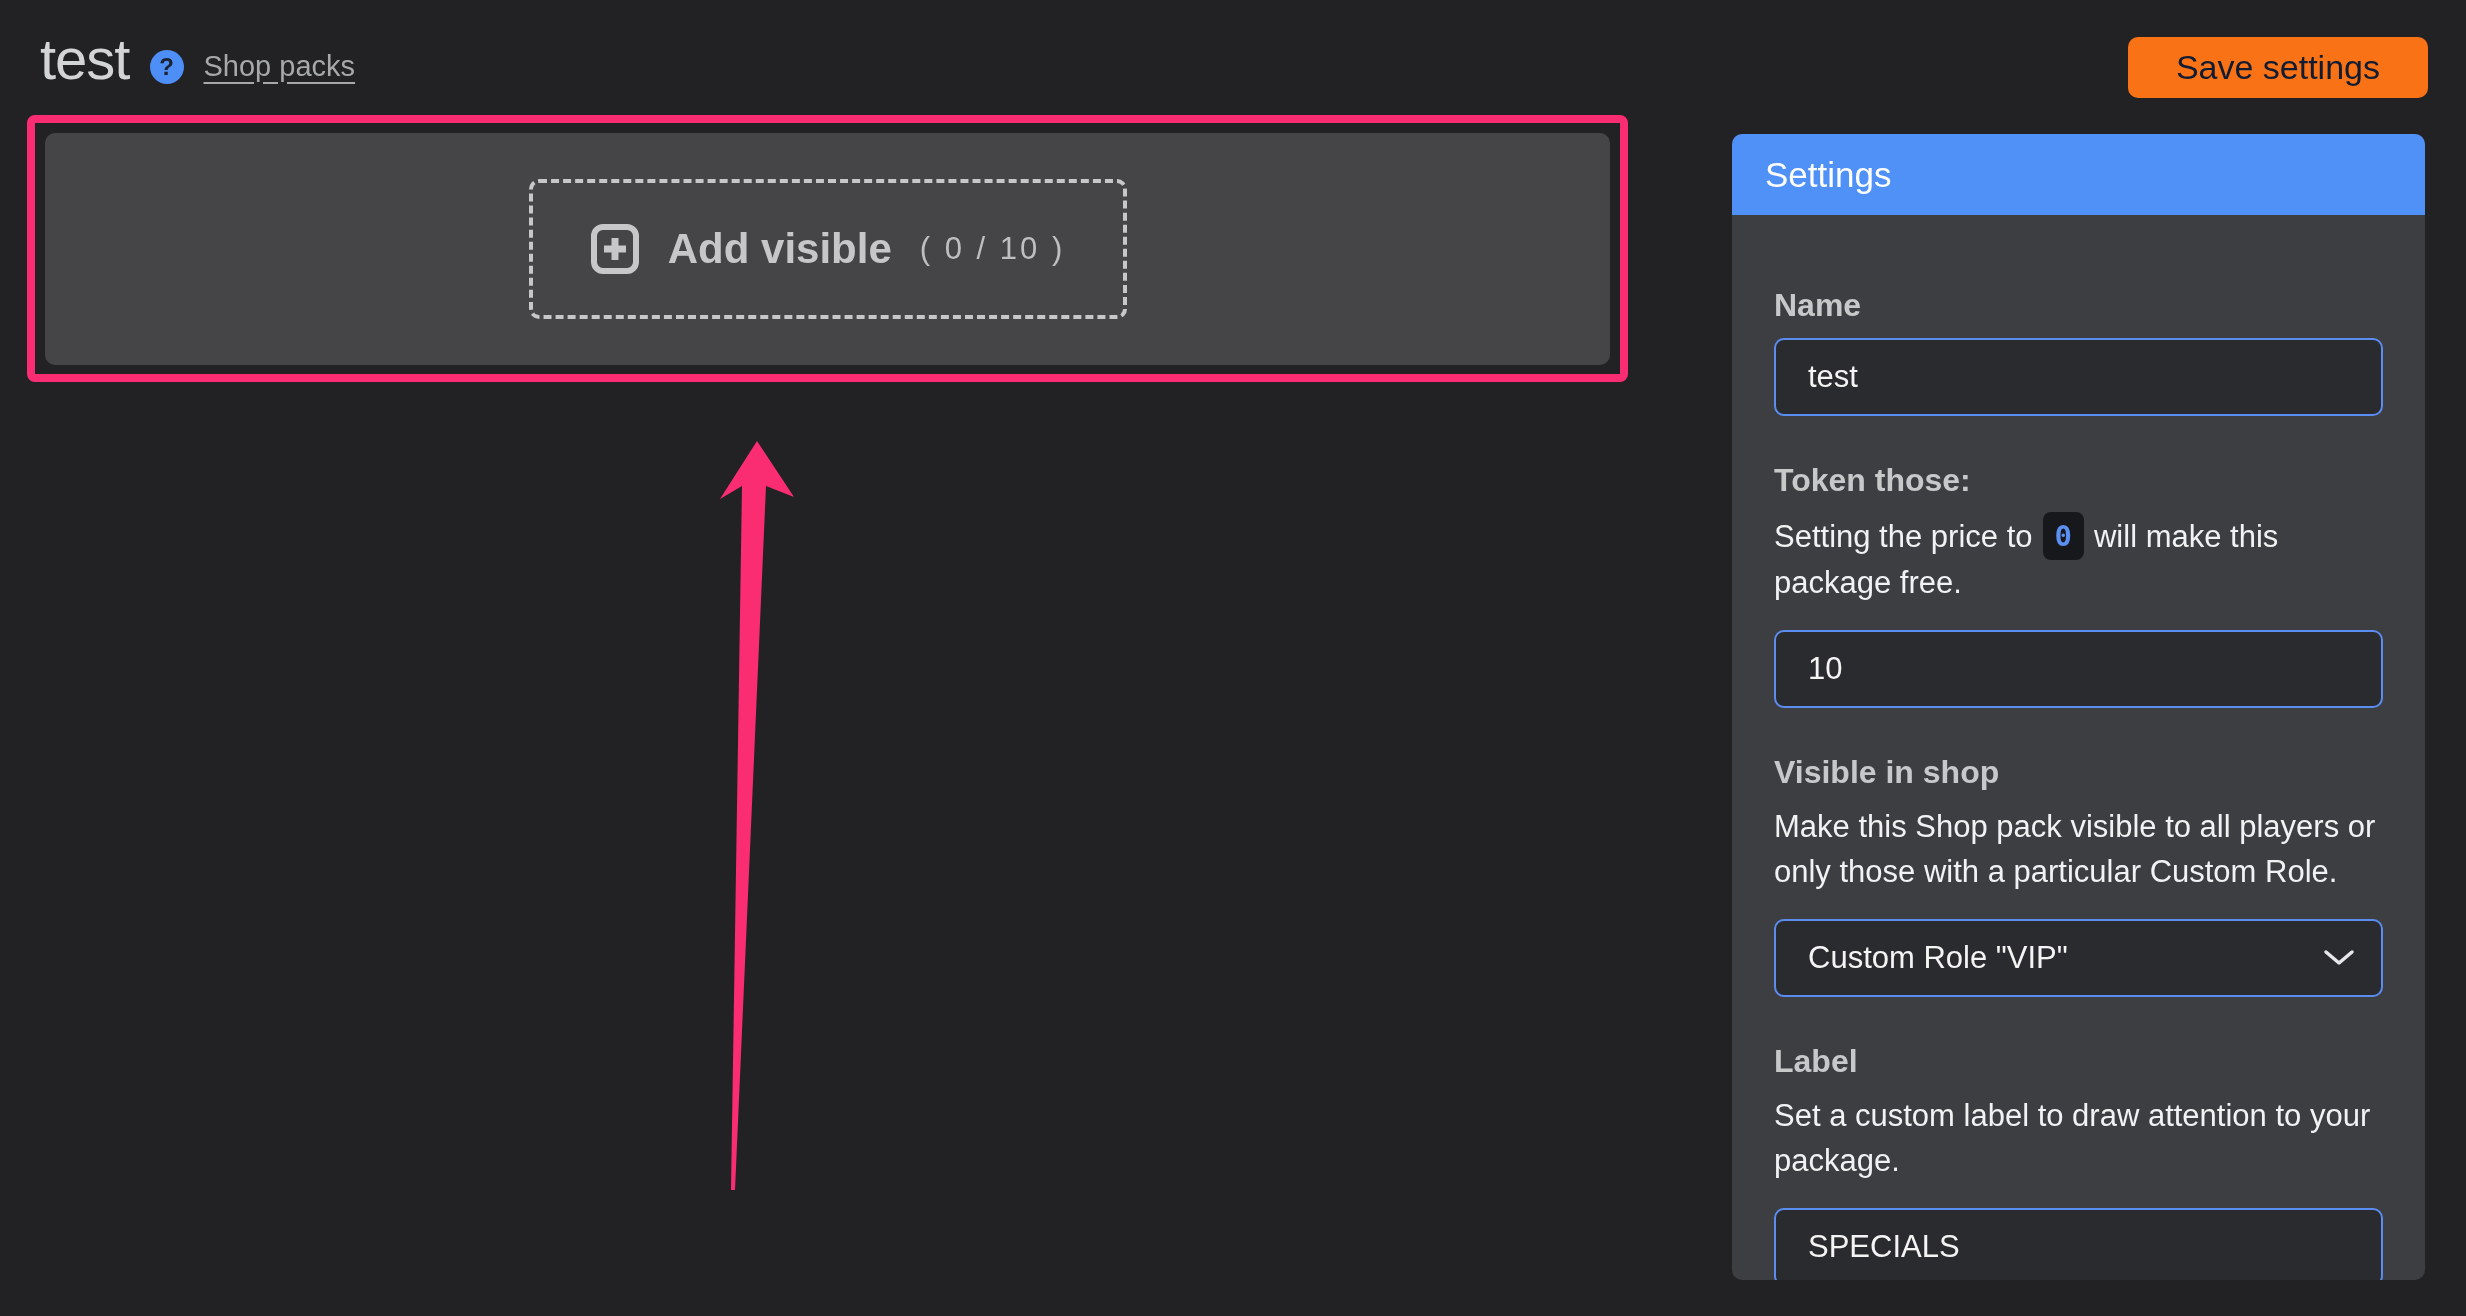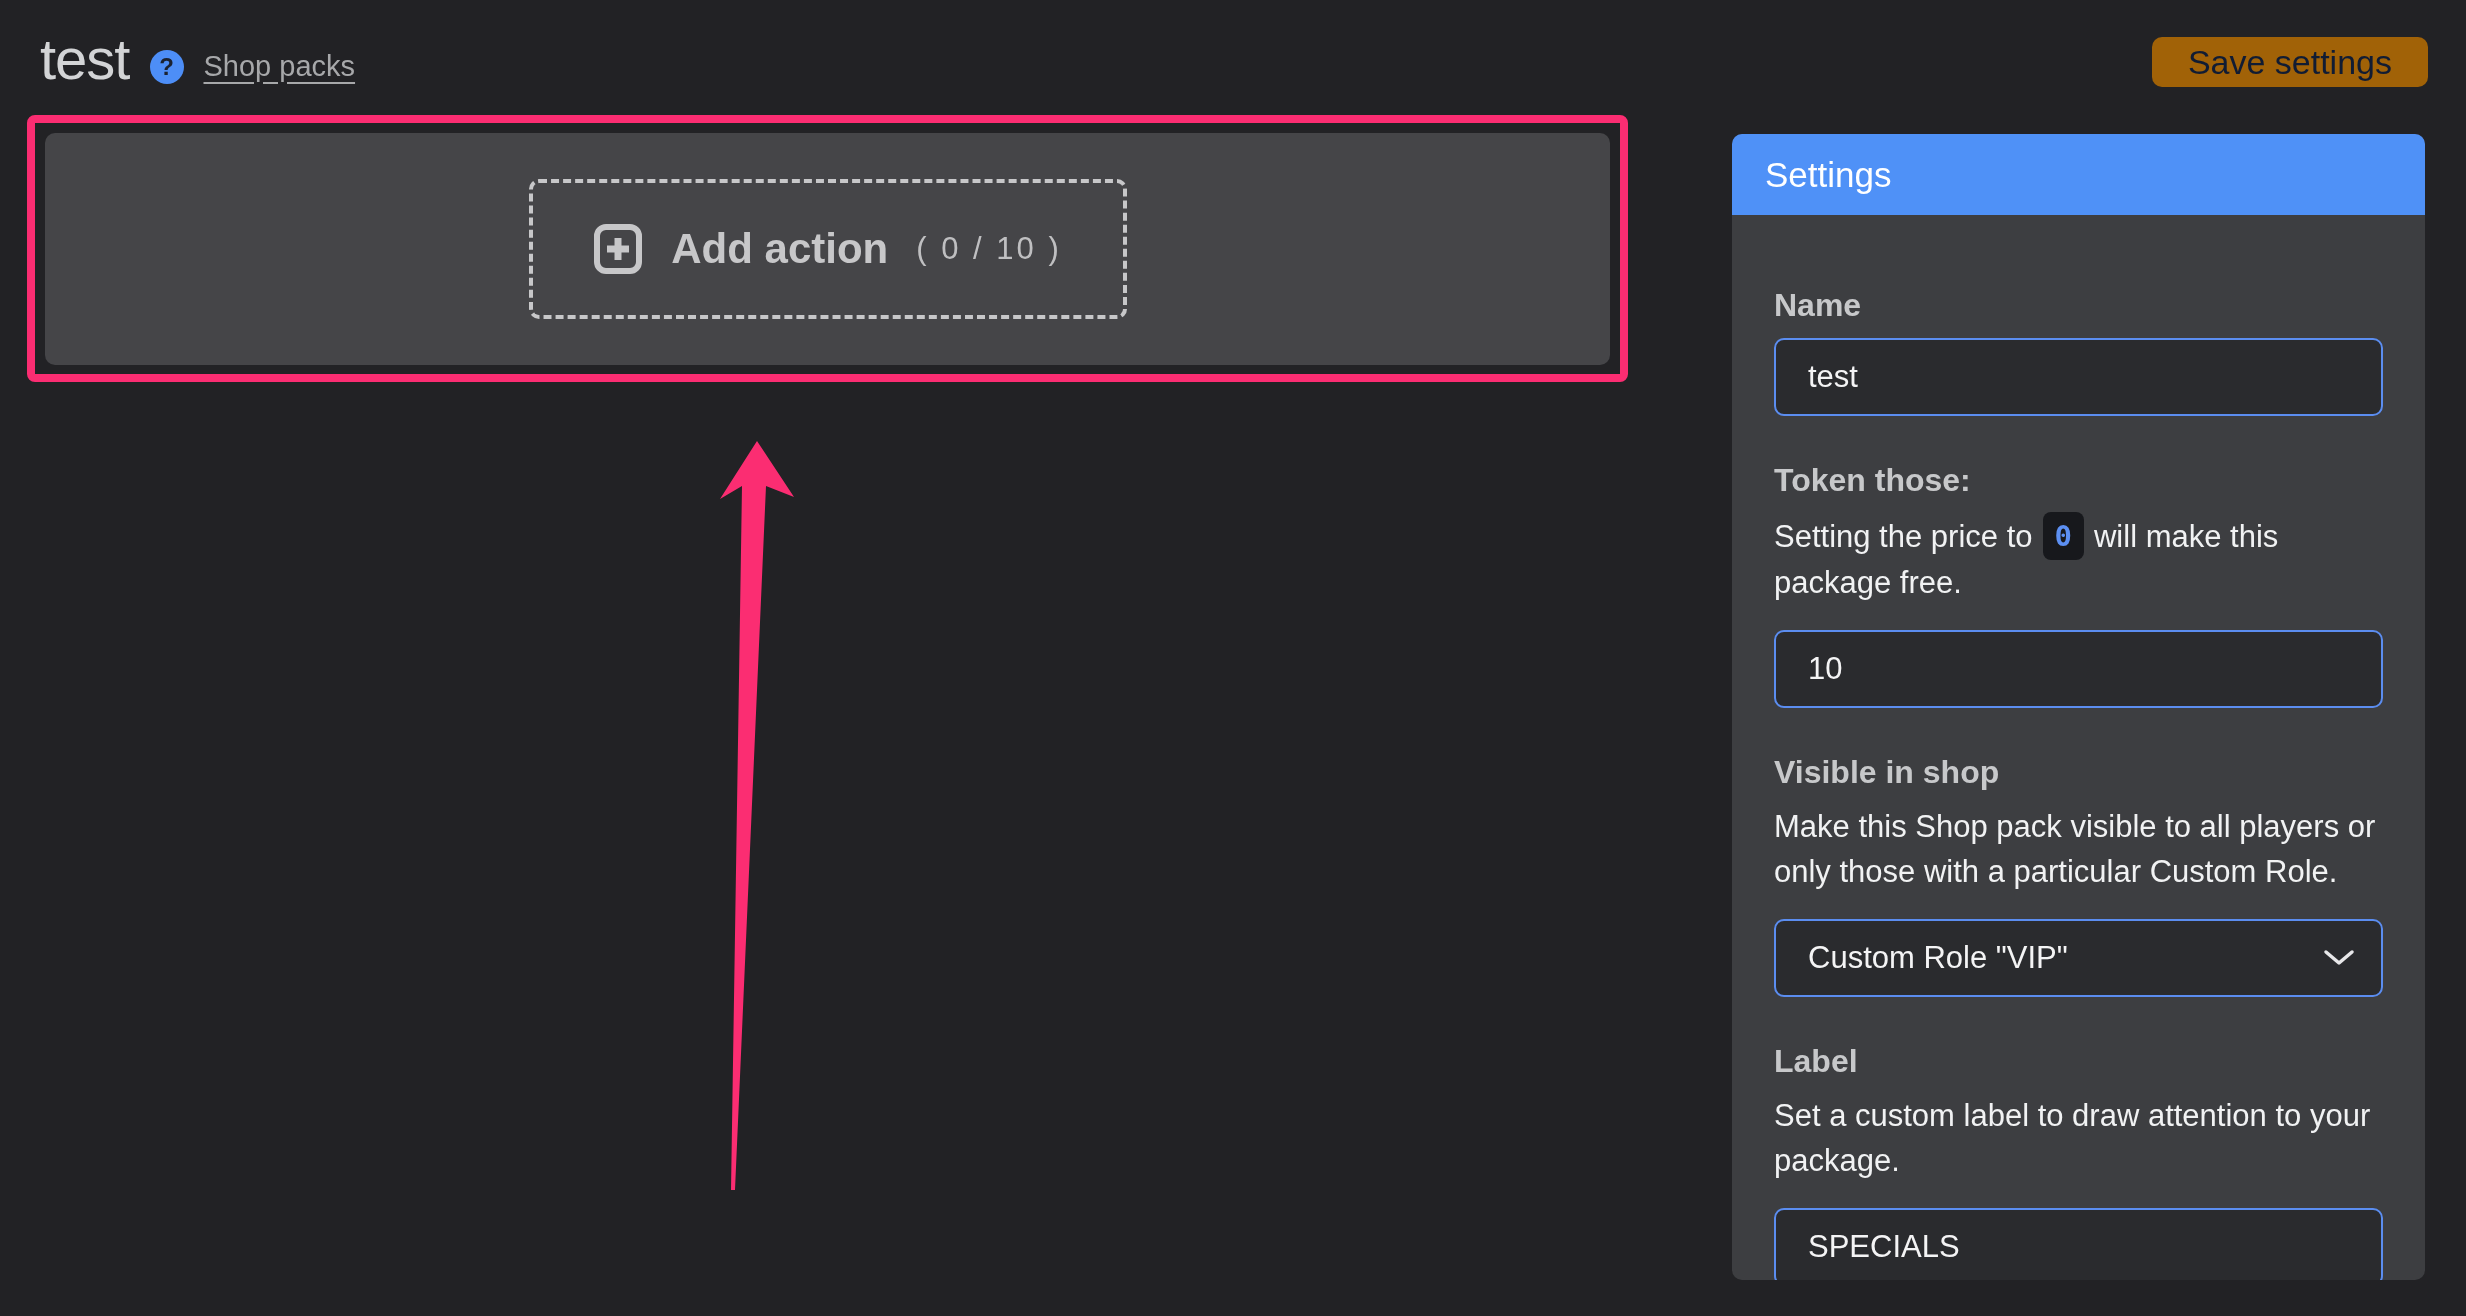--- a/index.html
+++ b/index.html
@@ -14,22 +14,22 @@
   .help-badge{
     width:34px;height:34px;border-radius:50%;background:#4d8ef7;color:#1b2230;
     display:flex;align-items:center;justify-content:center;
     font-size:24px;font-weight:700;margin-top:16px;cursor:pointer;
   }
   .breadcrumb-link{
     font-size:29px;color:#a7a8aa;text-decoration:underline;
     text-underline-offset:6px;margin-top:14px;cursor:pointer;
   }
   .save-btn{
-    position:absolute;right:38px;top:37px;height:50px;padding:0 36px;
-    background:#a16207;border:none;border-radius:10px;
+    position:absolute;right:38px;top:37px;height:61px;padding:0 48px;
+    background:#f97316;border:none;border-radius:10px;
     color:#111c33;font-size:34px;font-weight:500;
     font-family:"Liberation Sans",sans-serif;cursor:pointer;
   }
   
   .highlight-rect{
     position:absolute;left:27px;top:115px;width:1601px;height:267px;
     border:8px solid #fb2d72;border-radius:8px;box-sizing:border-box;
     pointer-events:none;
   }
   .actions-panel{
@@ -97,21 +97,21 @@
 
   <div class="actions-panel">
     <button class="add-action-btn">
       <span style="display:flex;color:#c7c7c9;">
         <svg width="50" height="52" viewBox="0 0 50 52">
           <rect x="4" y="4" width="42" height="44" rx="9" fill="none" stroke="currentColor" stroke-width="6"></rect>
           <line x1="25" y1="15" x2="25" y2="37" stroke="currentColor" stroke-width="7"></line>
           <line x1="14" y1="26" x2="36" y2="26" stroke="currentColor" stroke-width="7"></line>
         </svg>
       </span>
-      <span class="add-action-label">Add action</span>
+      <span class="add-action-label">Add visible</span>
       <span class="add-action-count">( 0 / 10 )</span>
     </button>
   </div>
   <div class="highlight-rect"></div>
 
   <svg class="arrow-overlay" width="2466" height="1316" viewBox="0 0 2466 1316">
     <polygon points="757,441 794,497 766,486 735,1190 731,1190 742,486 720,499" fill="#fb2d72"></polygon>
   </svg>
 
   <div class="settings-panel">

